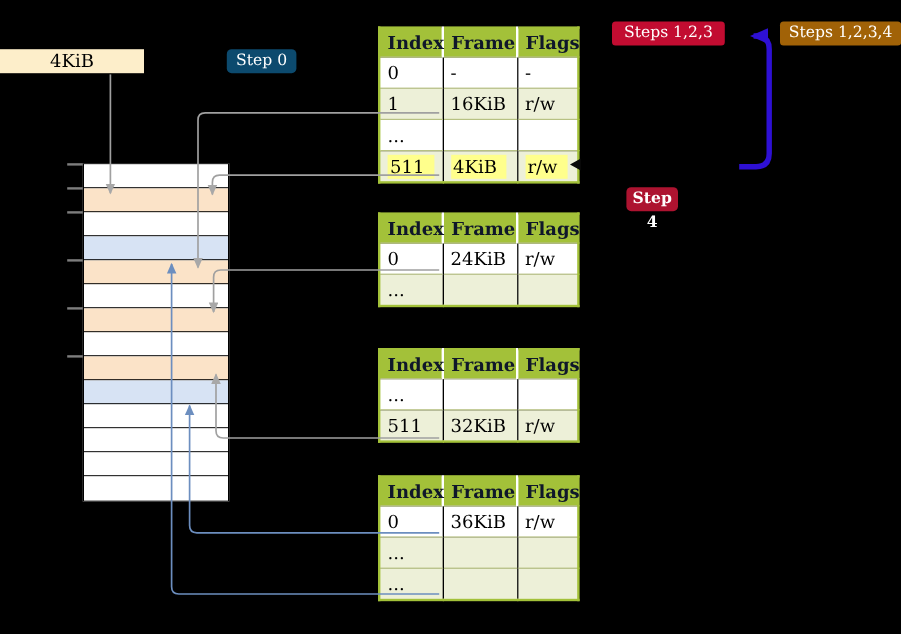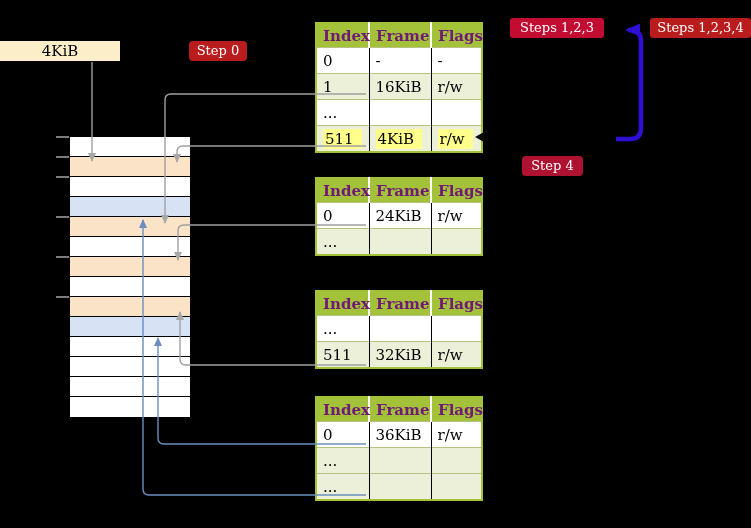--- a/index.html
+++ b/index.html
@@ -16,37 +16,37 @@
   .mrow{height:20px;box-sizing:border-box;border-bottom:1px solid #000;}
   .mrow:last-child{border-bottom:none;}
   .mrow.white{background:#ffffff;}
   .mrow.peach{background:#fbe3c8;}
   .mrow.blue{background:#d7e3f4;}
   .tick{position:absolute;left:56px;width:13px;height:2px;background:#7d7d7d;}
 
   
   table.ptable{position:absolute;left:315px;width:166px;border-collapse:collapse;
                table-layout:fixed;border:2px solid #a3c139;font-size:15px;color:#000;}
-  table.ptable th{background:#a3c139;color:#701a75;font-weight:bold;text-align:left;
+  table.ptable th{background:#a3c139;color:#0f172a;font-weight:bold;text-align:left;
                   height:23px;padding:0 0 0 6px;border-right:2px solid #fff;font-size:15px;}
   table.ptable th:last-child{border-right:none;}
   table.ptable td{background:#fff;height:25px;padding:0 0 0 6px;
                   border-right:1px solid #000;border-top:1px solid #b7c183;}
   table.ptable td:last-child{border-right:none;}
   table.ptable tr.shade td{background:#edf0d8;}
   .t1{top:22px;} .t2{top:177px;} .t3{top:290px;} .t4{top:396px;}
   .hl{background:#ffff8c;padding:1px 8px 1px 2px;}
 
   
   .badge{position:absolute;color:#fff;font-size:13px;text-align:center;height:20px;
          line-height:20px;border-radius:4px;}
-  #badge-step0{left:189px;top:41px;width:58px;background:#b91c1c;}
+  #badge-step0{left:189px;top:41px;width:58px;background:#0c4a6e;}
   #badge-steps123{left:510px;top:18px;width:94px;background:#c20c31;border-radius:3px;}
-  #badge-steps1234{left:650px;top:18px;width:101px;background:#b91c1c;border-radius:3px;}
-  #badge-step4{left:522px;top:156px;width:61px;background:#ad1330;}
+  #badge-steps1234{left:650px;top:18px;width:101px;background:#a16207;border-radius:3px;}
+  #badge-step4{left:522px;top:156px;width:43px;background:#ad1330;font-weight:bold;}
 
   
   #arrows{position:absolute;left:0;top:0;width:751px;height:528px;z-index:10;
           pointer-events:none;}
 </style>
 </head>
 <body>
 
 <div id="stage">
 

